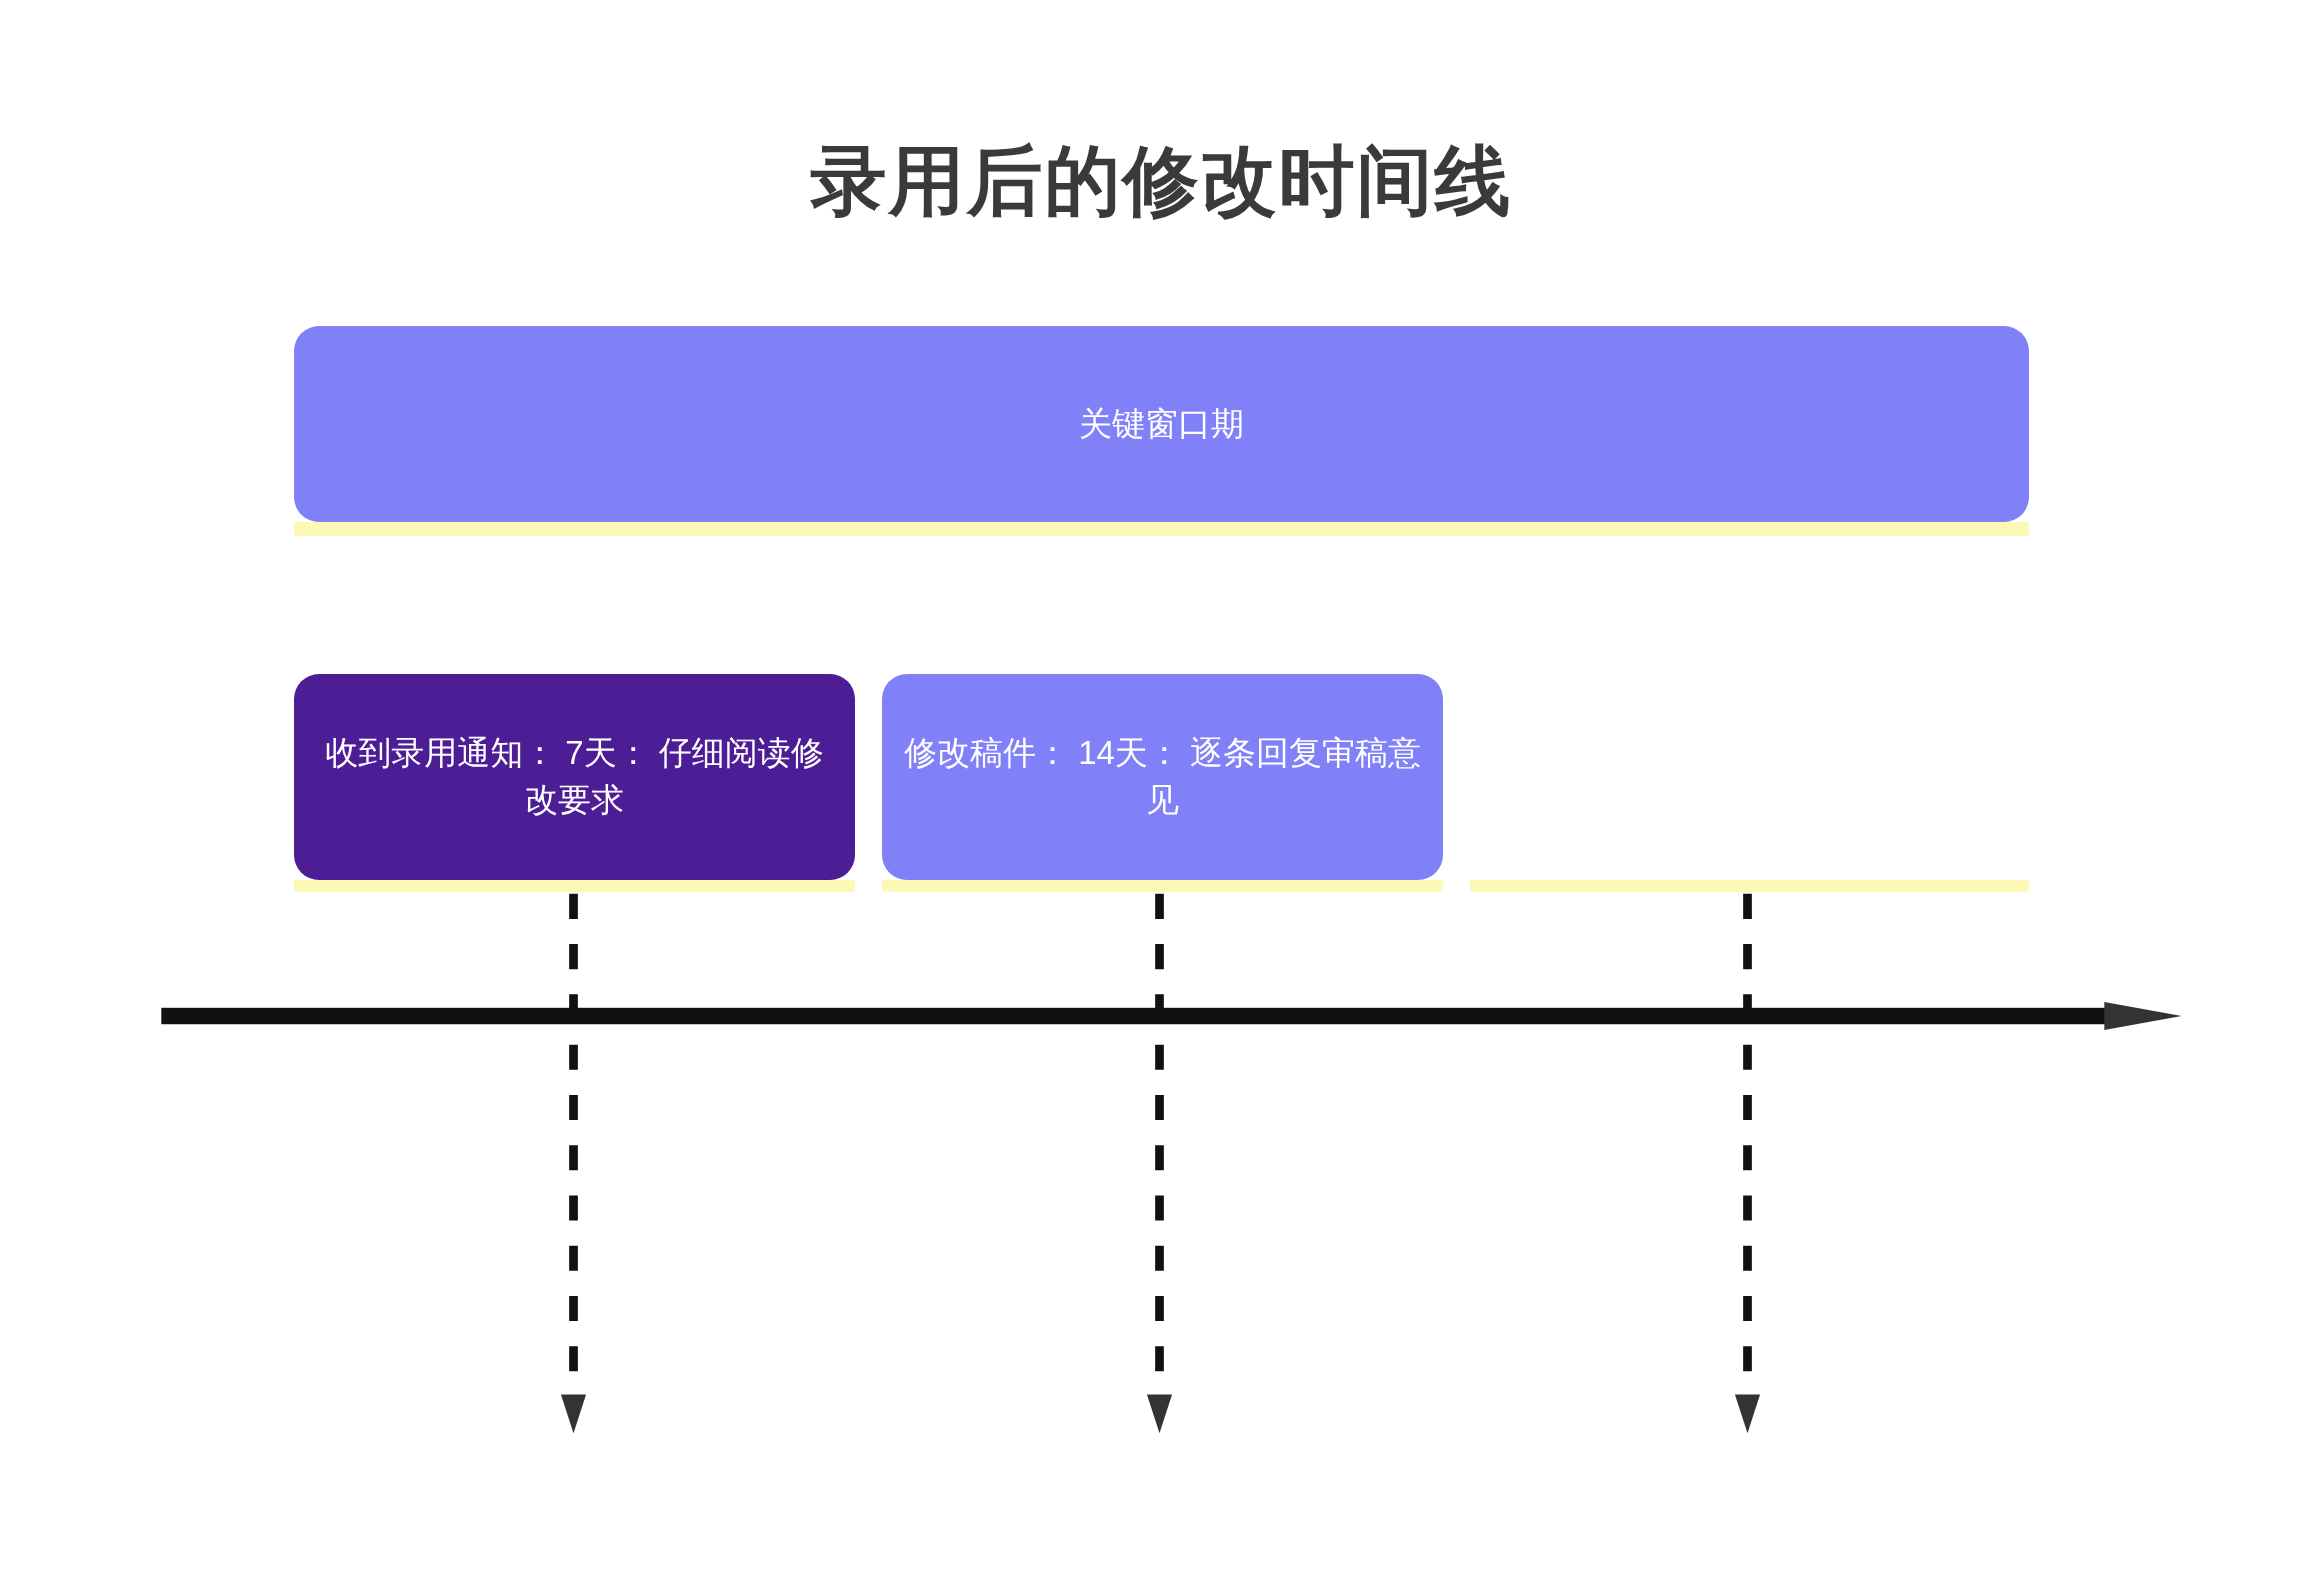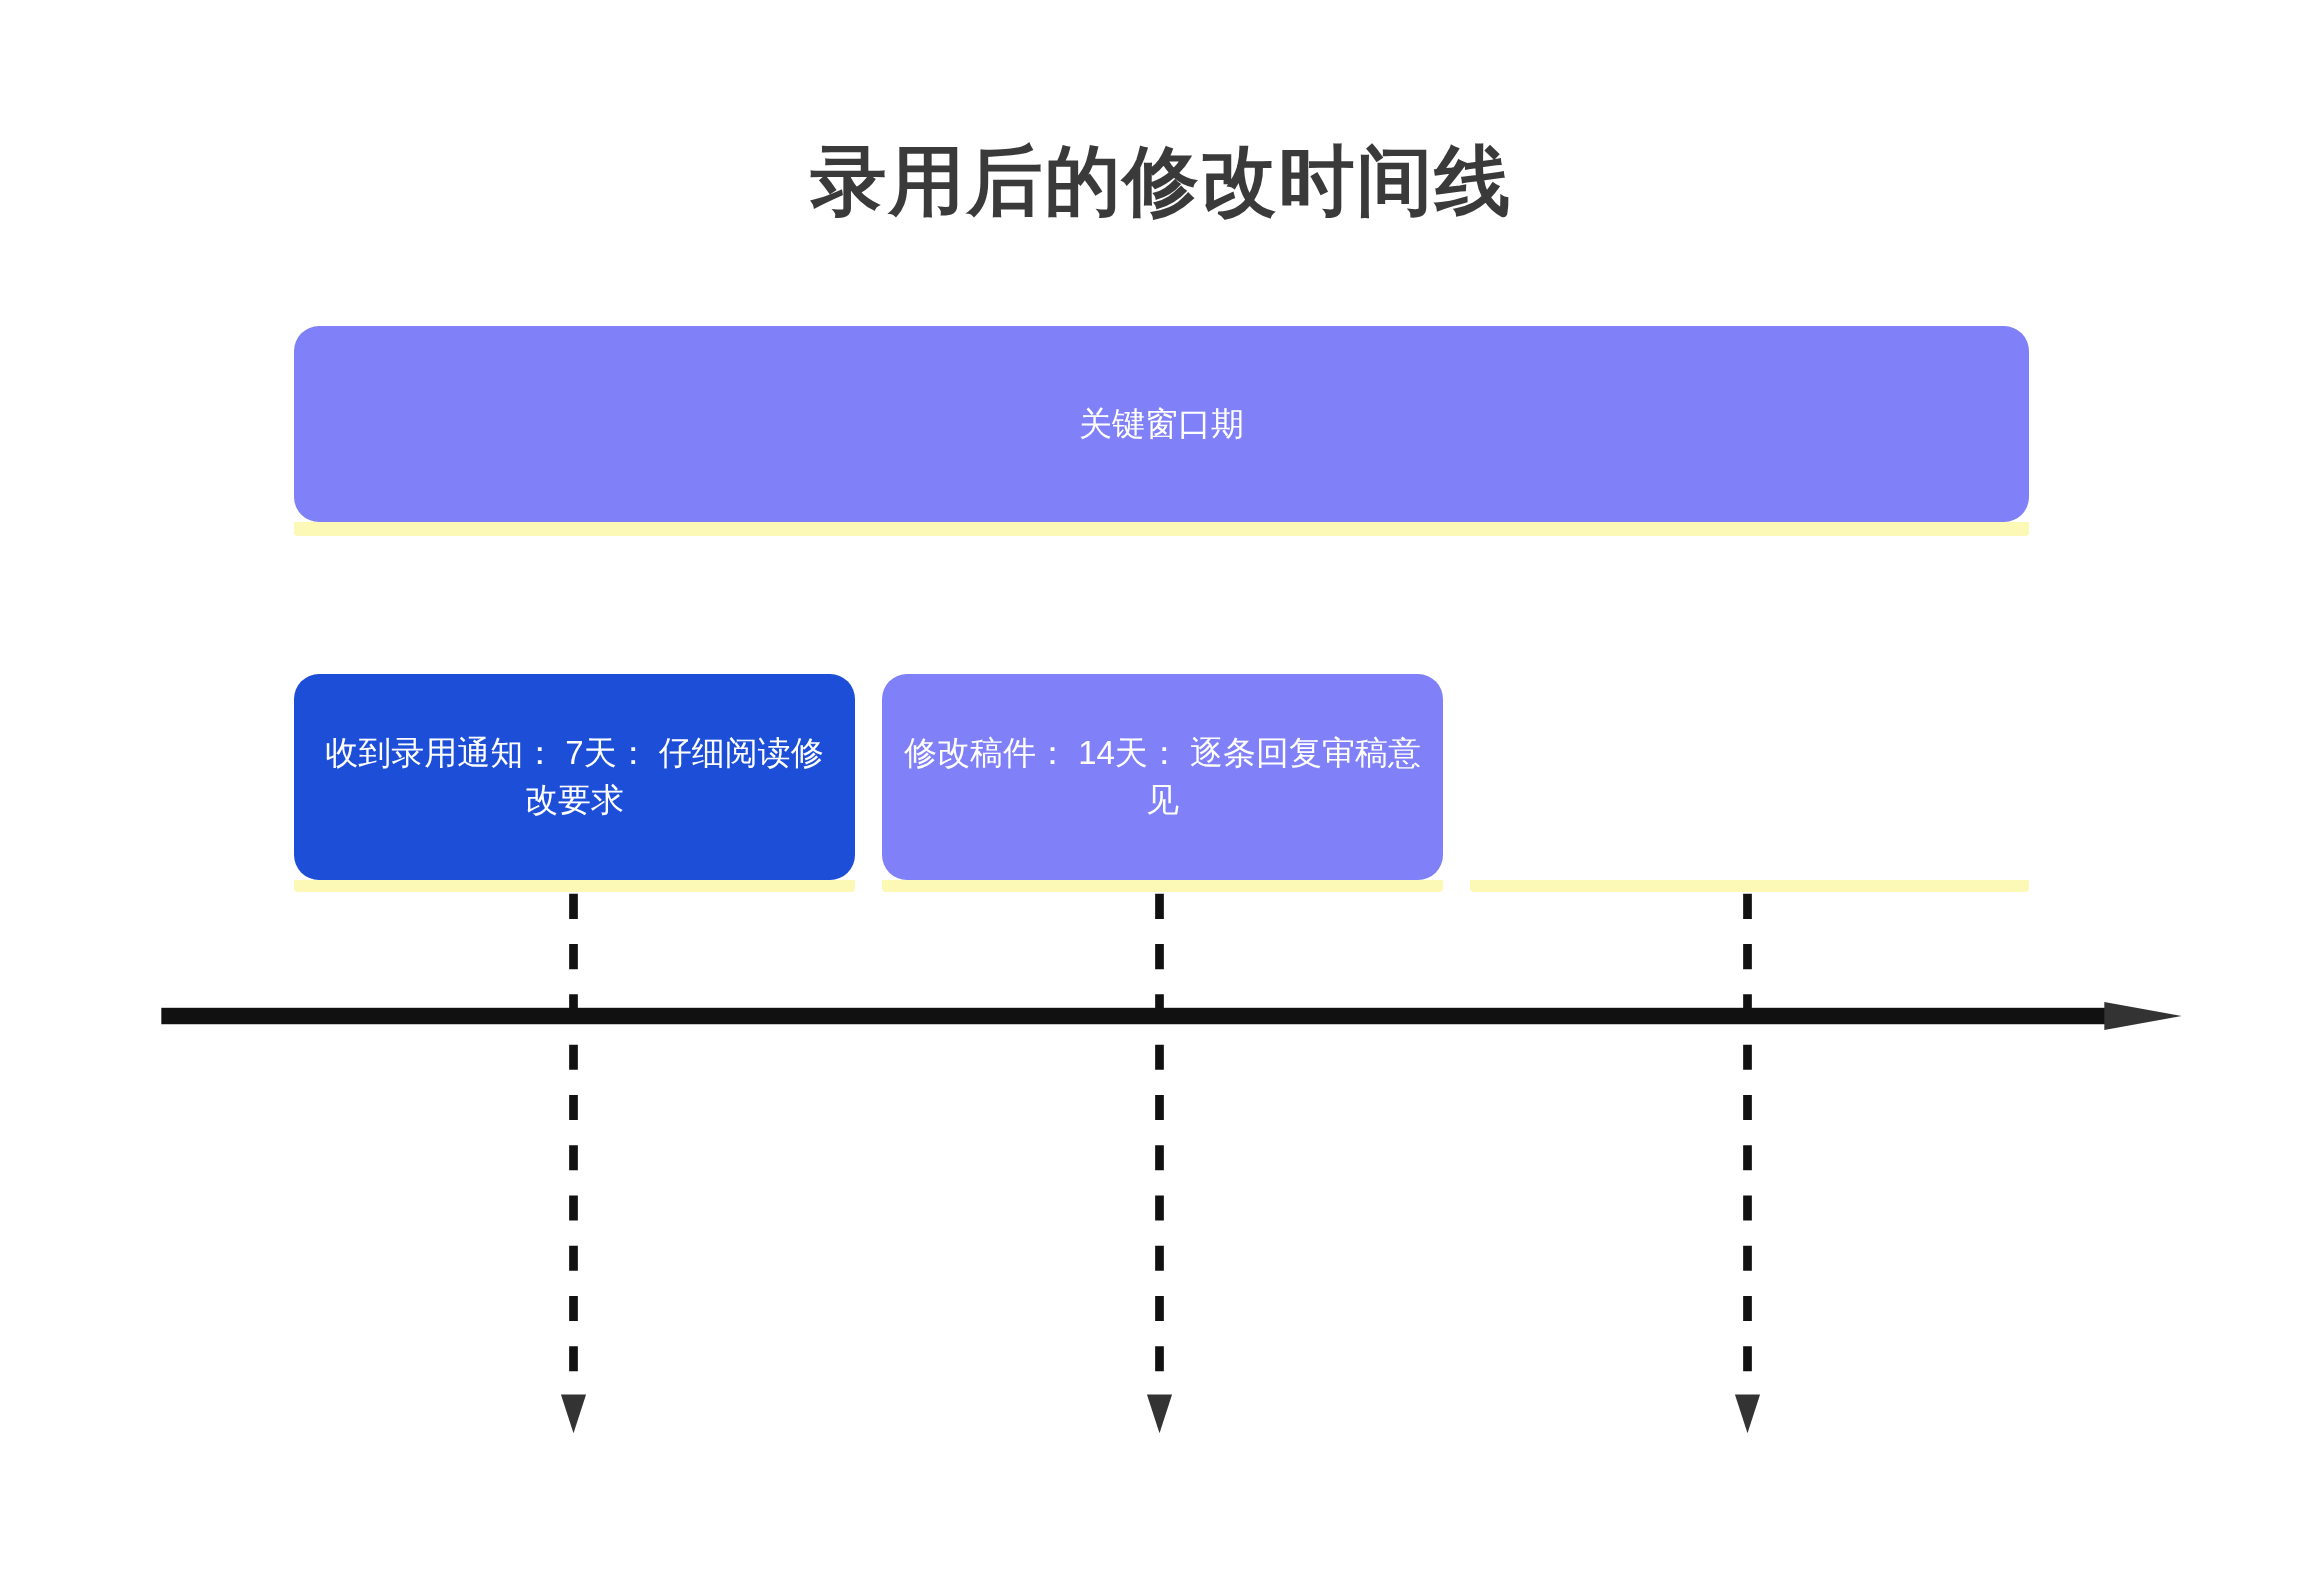--- a/index.html
+++ b/index.html
@@ -117,21 +117,21 @@
 
 <div id="canvas" style="background: rgb(255, 255, 255);">
 
   <div class="page-title" style="color: rgb(58, 58, 58);">录用后的修改时间线</div>
 
   <div class="pbox" id="banner" style="background: rgb(128, 128, 248); color: rgb(255, 255, 255);">
     <span class="banner-label">关键窗口期</span>
   </div>
   <div class="pbox-shadow" id="banner-shadow" style="background: rgb(252, 248, 181);"></div>
 
-  <div class="pbox card" id="card-0" style="background: #1d4ed8; color: rgb(255, 255, 255);">
+  <div class="pbox card" id="card-0" style="background: #4c1d95; color: rgb(255, 255, 255);">
     <span class="card-label">收到录用通知： 7天： 仔细阅读修改要求</span>
   </div>
   <div class="pbox-shadow card-shadow" id="card-0-shadow" style="background: rgb(252, 248, 181);"></div>
 
   <div class="pbox card" id="card-1" style="background: rgb(128, 128, 248); color: rgb(255, 255, 255); justify-content: flex-end;">
     <span class="card-label">修改稿件： 14天： 逐条回复审稿意见</span>
   </div>
   <div class="pbox-shadow card-shadow" id="card-1-shadow" style="background: rgb(252, 248, 181);"></div>
 
   <div class="pbox-shadow card-shadow" id="card-2-shadow" style="background: rgb(252, 248, 181);"></div>

